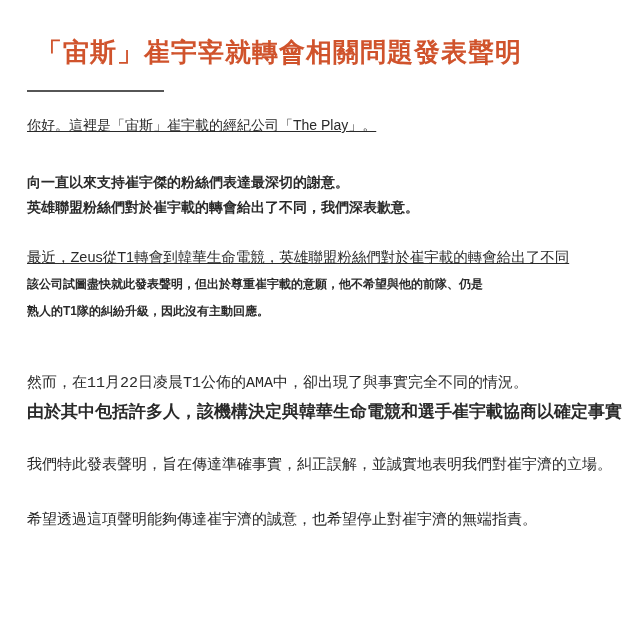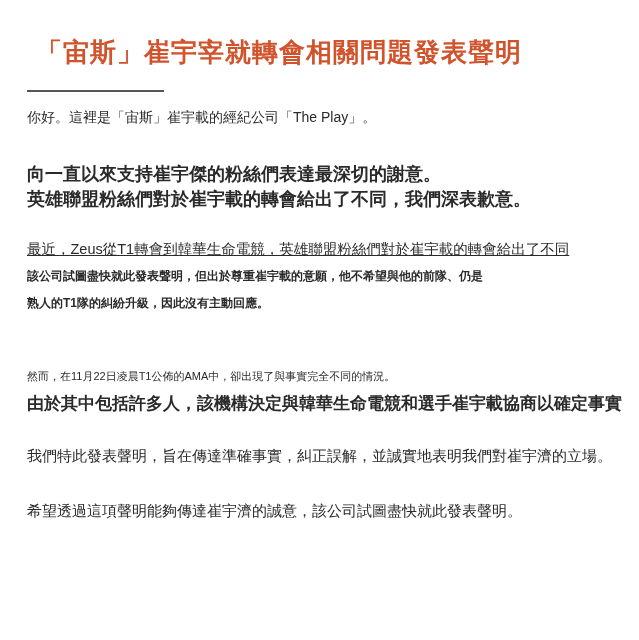--- a/index.html
+++ b/index.html
@@ -27,25 +27,25 @@
   }
   .divider {
     width: 137px;
     border: none;
     border-top: 2px solid #565656;
     margin-top: 22px;
   }
   p { font-weight: 500; }
   .line { display: block; white-space: nowrap; }
 
-  .p-greeting   { margin-top: 16px; font-size: 14px;   line-height: 18px; }
-  .p-thanks     { margin-top: 36px; font-size: 18px;   line-height: 25px; font-weight: 600; }
+  .p-greeting   { margin-top: 24px; font-size: 14px;   line-height: 18px; text-decoration: underline; }
+  .p-thanks     { margin-top: 36px; font-size: 14px;   line-height: 25px; font-weight: 600; }
   .p-recent     { margin-top: 25px; font-size: 14.5px; line-height: 25px; text-decoration: underline; }
   .p-response   { margin-top: 1px;  font-size: 12px;   line-height: 27px; font-weight: 600; }
-  .p-however    { margin-top: 50px; font-size: 11px; line-height: 18px; }
+  .p-however    { margin-top: 50px; font-size: 15px; line-height: 18px; font-family: Liberation Mono, monospace; }
   .p-decision   { margin-top: 6px; }
   .p-decision .line-big   { font-size: 17px; line-height: 26px; font-weight: 600; }
   .p-decision .line-small { font-size: 13px; line-height: 18px; margin-top: 2px; font-weight: 500; }
   .p-purpose    { margin-top: 30px; font-size: 15px; line-height: 18px; }
   .p-hope       { margin-top: 37px; font-size: 15px; line-height: 18px; }
 </style>
 </head>
 <body>
 
 <div class="page">
@@ -78,16 +78,16 @@
 
   <p class="p-decision">
     <span class="line line-big">由於其中包括許多人，該機構決定與韓華生命電競和選手崔宇載協商以確定事實</span>
   </p>
 
   <p class="p-purpose">
     <span class="line">我們特此發表聲明，旨在傳達準確事實，糾正誤解，並誠實地表明我們對崔宇濟的立場。</span>
   </p>
 
   <p class="p-hope">
-    <span class="line">希望透過這項聲明能夠傳達崔宇濟的誠意，該公司試圖盡快就此發表聲明。</span>
+    <span class="line">希望透過這項聲明能夠傳達崔宇濟的誠意，也希望停止對崔宇濟的無端指責。</span>
   </p>
 
 </div>
 
 </body></html>

